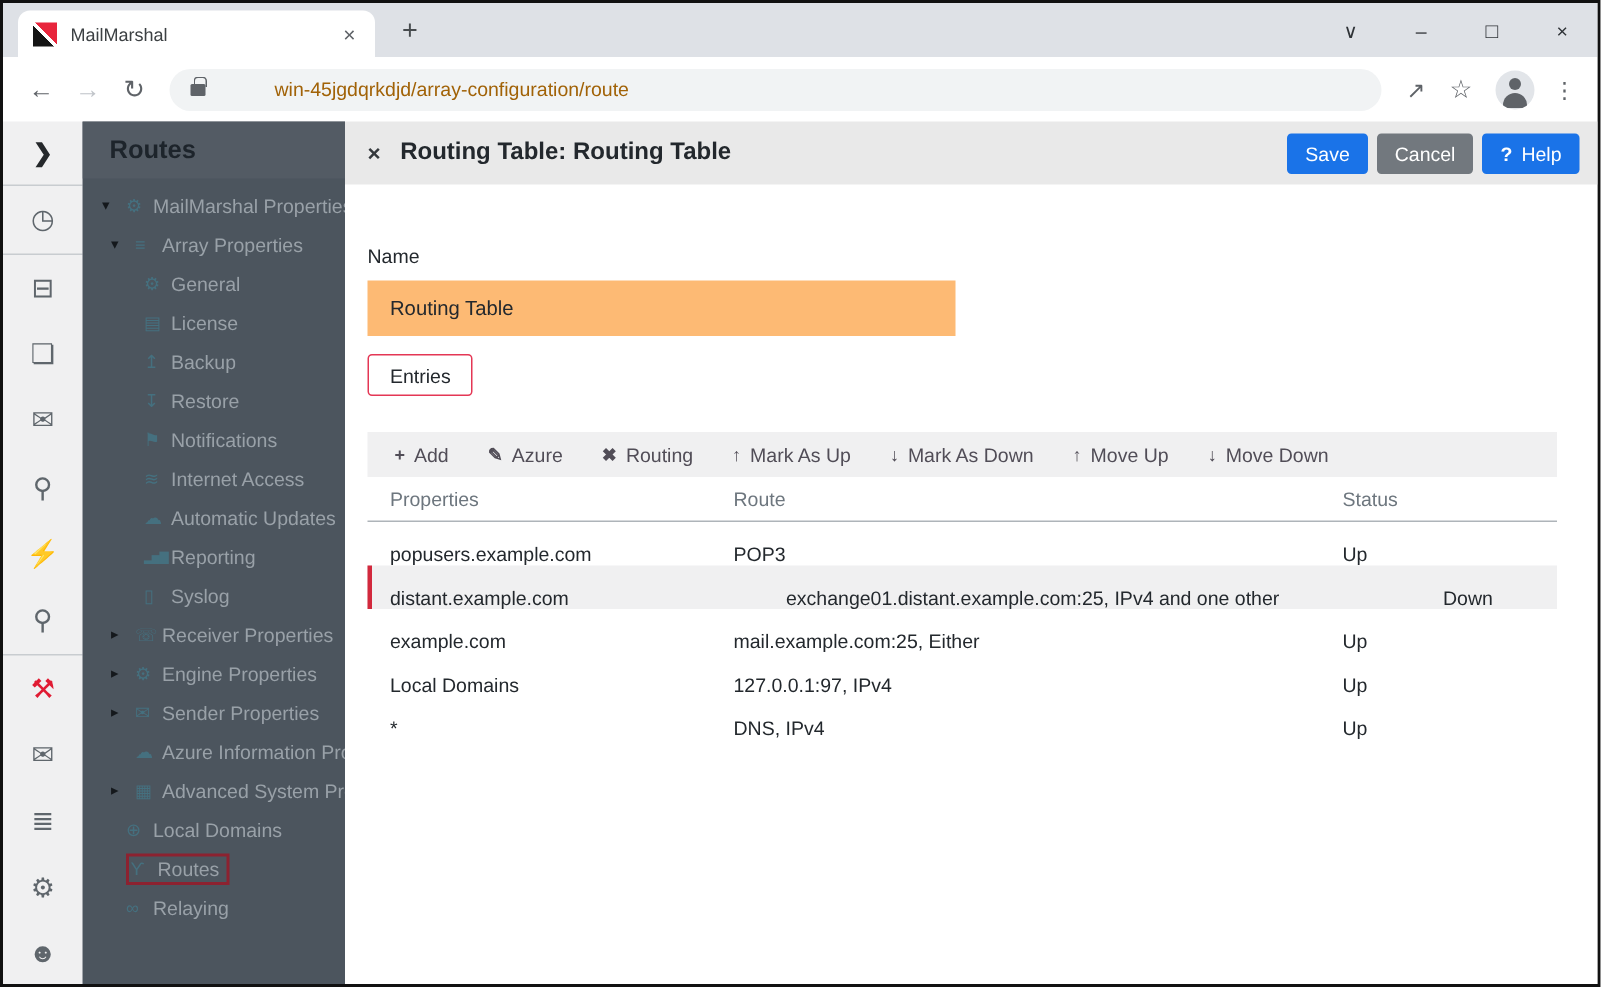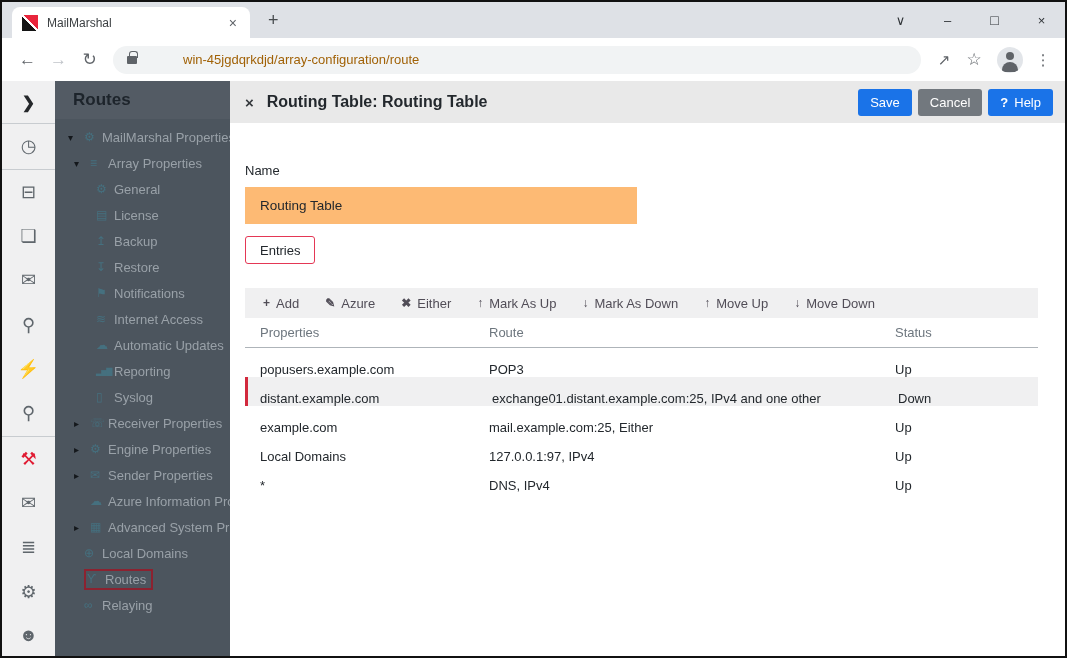--- a/index.html
+++ b/index.html
@@ -88,21 +88,21 @@
                  border-radius:3px; font-size:13px; color:#23282d; padding:0 14px; }
 
   .entries-panel { margin-top:24px; width:793px; }
   .toolbar { height:30px; background:#f0f0f1; display:flex; align-items:center;
              padding-left:18px; gap:26px; }
   .tb-item { font-size:13px; color:#514d57; display:flex; align-items:center; gap:6px; }
   .tb-icon { font-size:12px; font-weight:700; }
   .grid-header { display:flex; height:30px; align-items:center; border-bottom:1px solid #aeb4b9;
                  font-size:13px; color:#6d767e; }
   .row { display:flex; height:29px; align-items:flex-end; font-size:13px; color:#23282d; }
-  .row.hl { background:#f0f0f1; border-left:3px solid #d2293d; }
+  .row.hl { background:#f0f0f1; border-left:3px solid #d2293d;gap:32px; }
   .row.hl .c0 { padding-left:12px; }
   .col { white-space:nowrap; overflow:hidden; }
   .c0 { width:244px; padding-left:15px; flex:0 0 244px; }
   .c1 { width:406px; flex:0 0 406px; }
   .c2 { flex:1; }
 </style>
 </head>
 <body>
 
 <div class="window">
@@ -344,21 +344,21 @@
               <span class="tb-item">
                 <span class="tb-icon">+</span>
                 <span class="tb-label">Add</span>
               </span>
               <span class="tb-item">
                 <span class="tb-icon">✎</span>
                 <span class="tb-label">Azure</span>
               </span>
               <span class="tb-item">
                 <span class="tb-icon">✖</span>
-                <span class="tb-label">Either</span>
+                <span class="tb-label">Routing</span>
               </span>
               <span class="tb-item">
                 <span class="tb-icon">↑</span>
                 <span class="tb-label">Mark As Up</span>
               </span>
               <span class="tb-item">
                 <span class="tb-icon">↓</span>
                 <span class="tb-label">Mark As Down</span>
               </span>
               <span class="tb-item">

